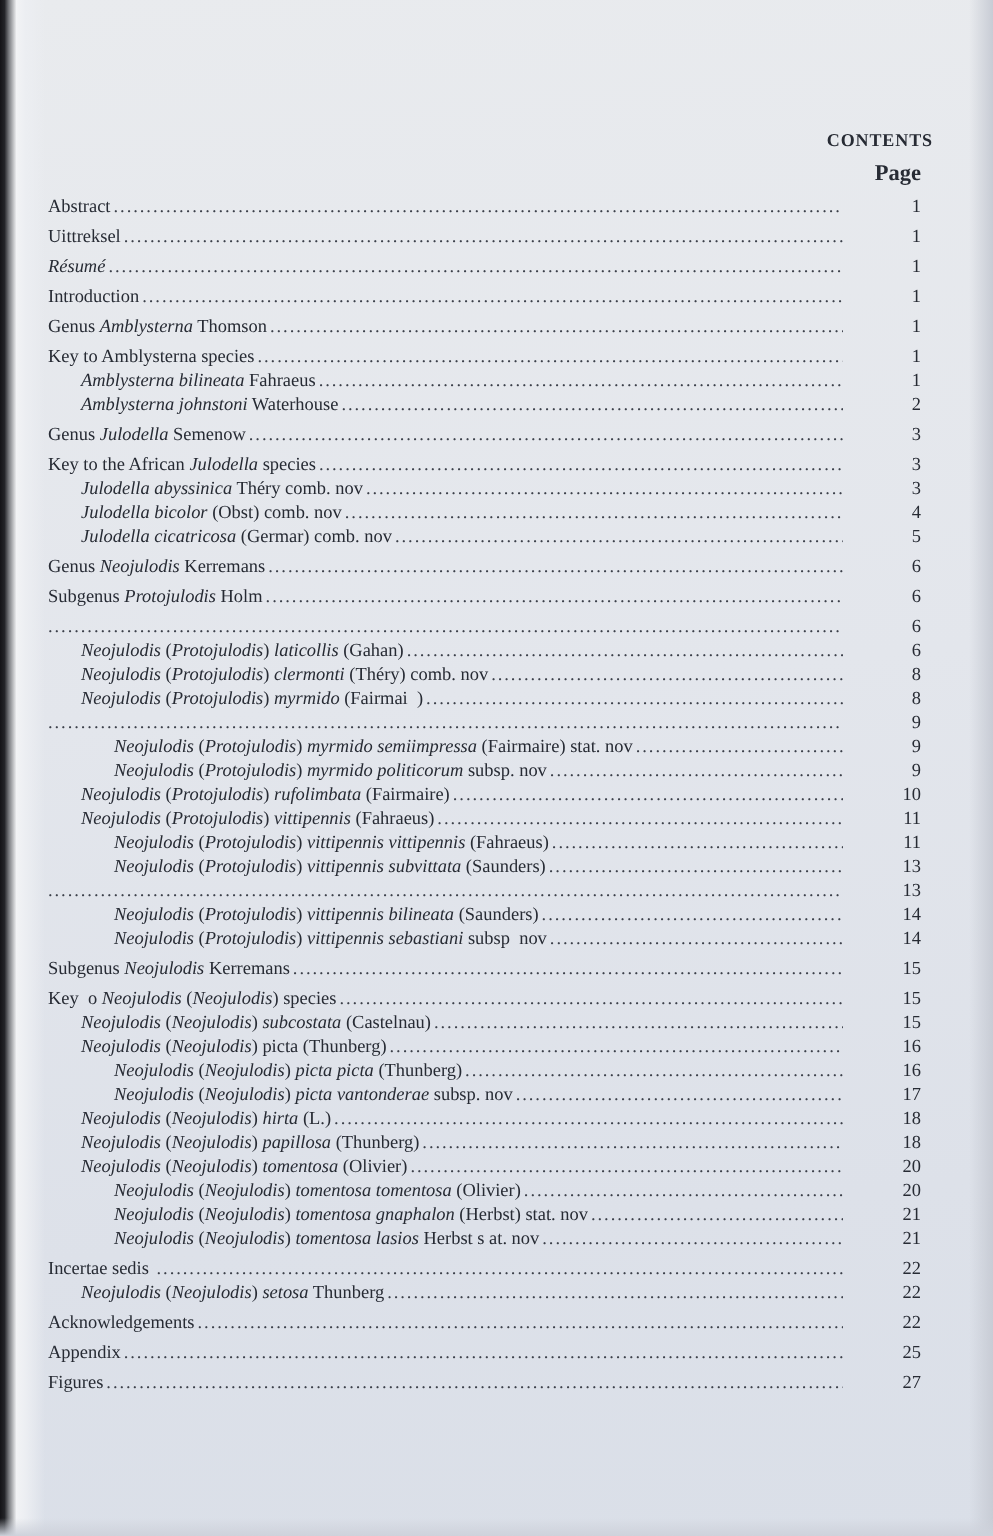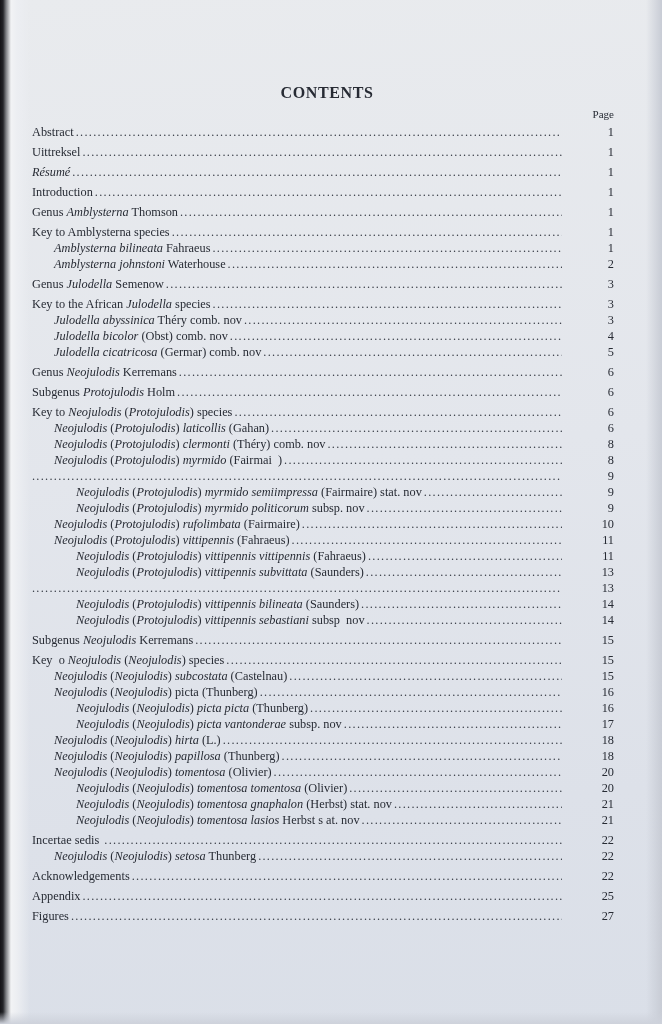--- a/index.html
+++ b/index.html
@@ -24,30 +24,30 @@
     background:linear-gradient(270deg,#c8ccd5 0%,rgba(218,223,232,0) 100%);
   }
   .bottom-shade{
     position:absolute;left:0;right:0;bottom:0;height:12px;
     background:linear-gradient(0deg,#ced2db 0%,rgba(218,223,232,0) 100%);
   }
   .content{
     position:absolute;left:32px;right:40px;top:84px;
   }
   .title{
-    text-align:center;font-weight:bold;font-size:16px;letter-spacing:.6px;
+    text-align:right;font-weight:bold;font-size:12px;letter-spacing:.6px;
     margin:0 0 6px 0;line-height:18px;
   }
   .page-header-row{display:flex;align-items:baseline;margin-bottom:4px;}
   .page-header-row .spacer{flex:1;}
   .pagecol{
     flex:0 0 52px;text-align:right;padding-right:8px;
     font-size:12.3px;white-space:nowrap;
   }
-  .page-header{font-weight:normal;font-size:11px;}
+  .page-header{font-weight:bold;font-size:15px;}
   .toc-list{margin-top:2px;}
   .row{
     display:flex;align-items:baseline;
     font-size:12.3px;line-height:16px;height:16px;
   }
   .row.gap{margin-top:4px;}
   .row .label{white-space:pre;padding-right:2px;}
   .row.indent-1 .label{padding-left:22px;}
   .row.indent-2 .label{padding-left:44px;}
   .dots{
@@ -143,21 +143,20 @@
     <span class="label"><span>Genus </span><i>Neojulodis</i><span> Kerremans</span></span>
     <span class="dots"></span>
     <span class="pagecol pagenum">6</span>
   </div>
       <div class="row indent-0 gap">
     <span class="label"><span>Subgenus </span><i>Protojulodis</i><span> Holm</span></span>
     <span class="dots"></span>
     <span class="pagecol pagenum">6</span>
   </div>
       <div class="row indent-0 gap">
-    <span class="label"><span>Key to </span><i>Neojulodis</i><span> (</span><i>Protojulodis</i><span>) species</span></span>
     <span class="dots"></span>
     <span class="pagecol pagenum">6</span>
   </div>
       <div class="row indent-1">
     <span class="label"><i>Neojulodis</i><span> (</span><i>Protojulodis</i><span>) </span><i>laticollis</i><span> (Gahan)</span></span>
     <span class="dots"></span>
     <span class="pagecol pagenum">6</span>
   </div>
       <div class="row indent-1">
     <span class="label"><i>Neojulodis</i><span> (</span><i>Protojulodis</i><span>) </span><i>clermonti</i><span> (Théry) comb. nov</span></span>

